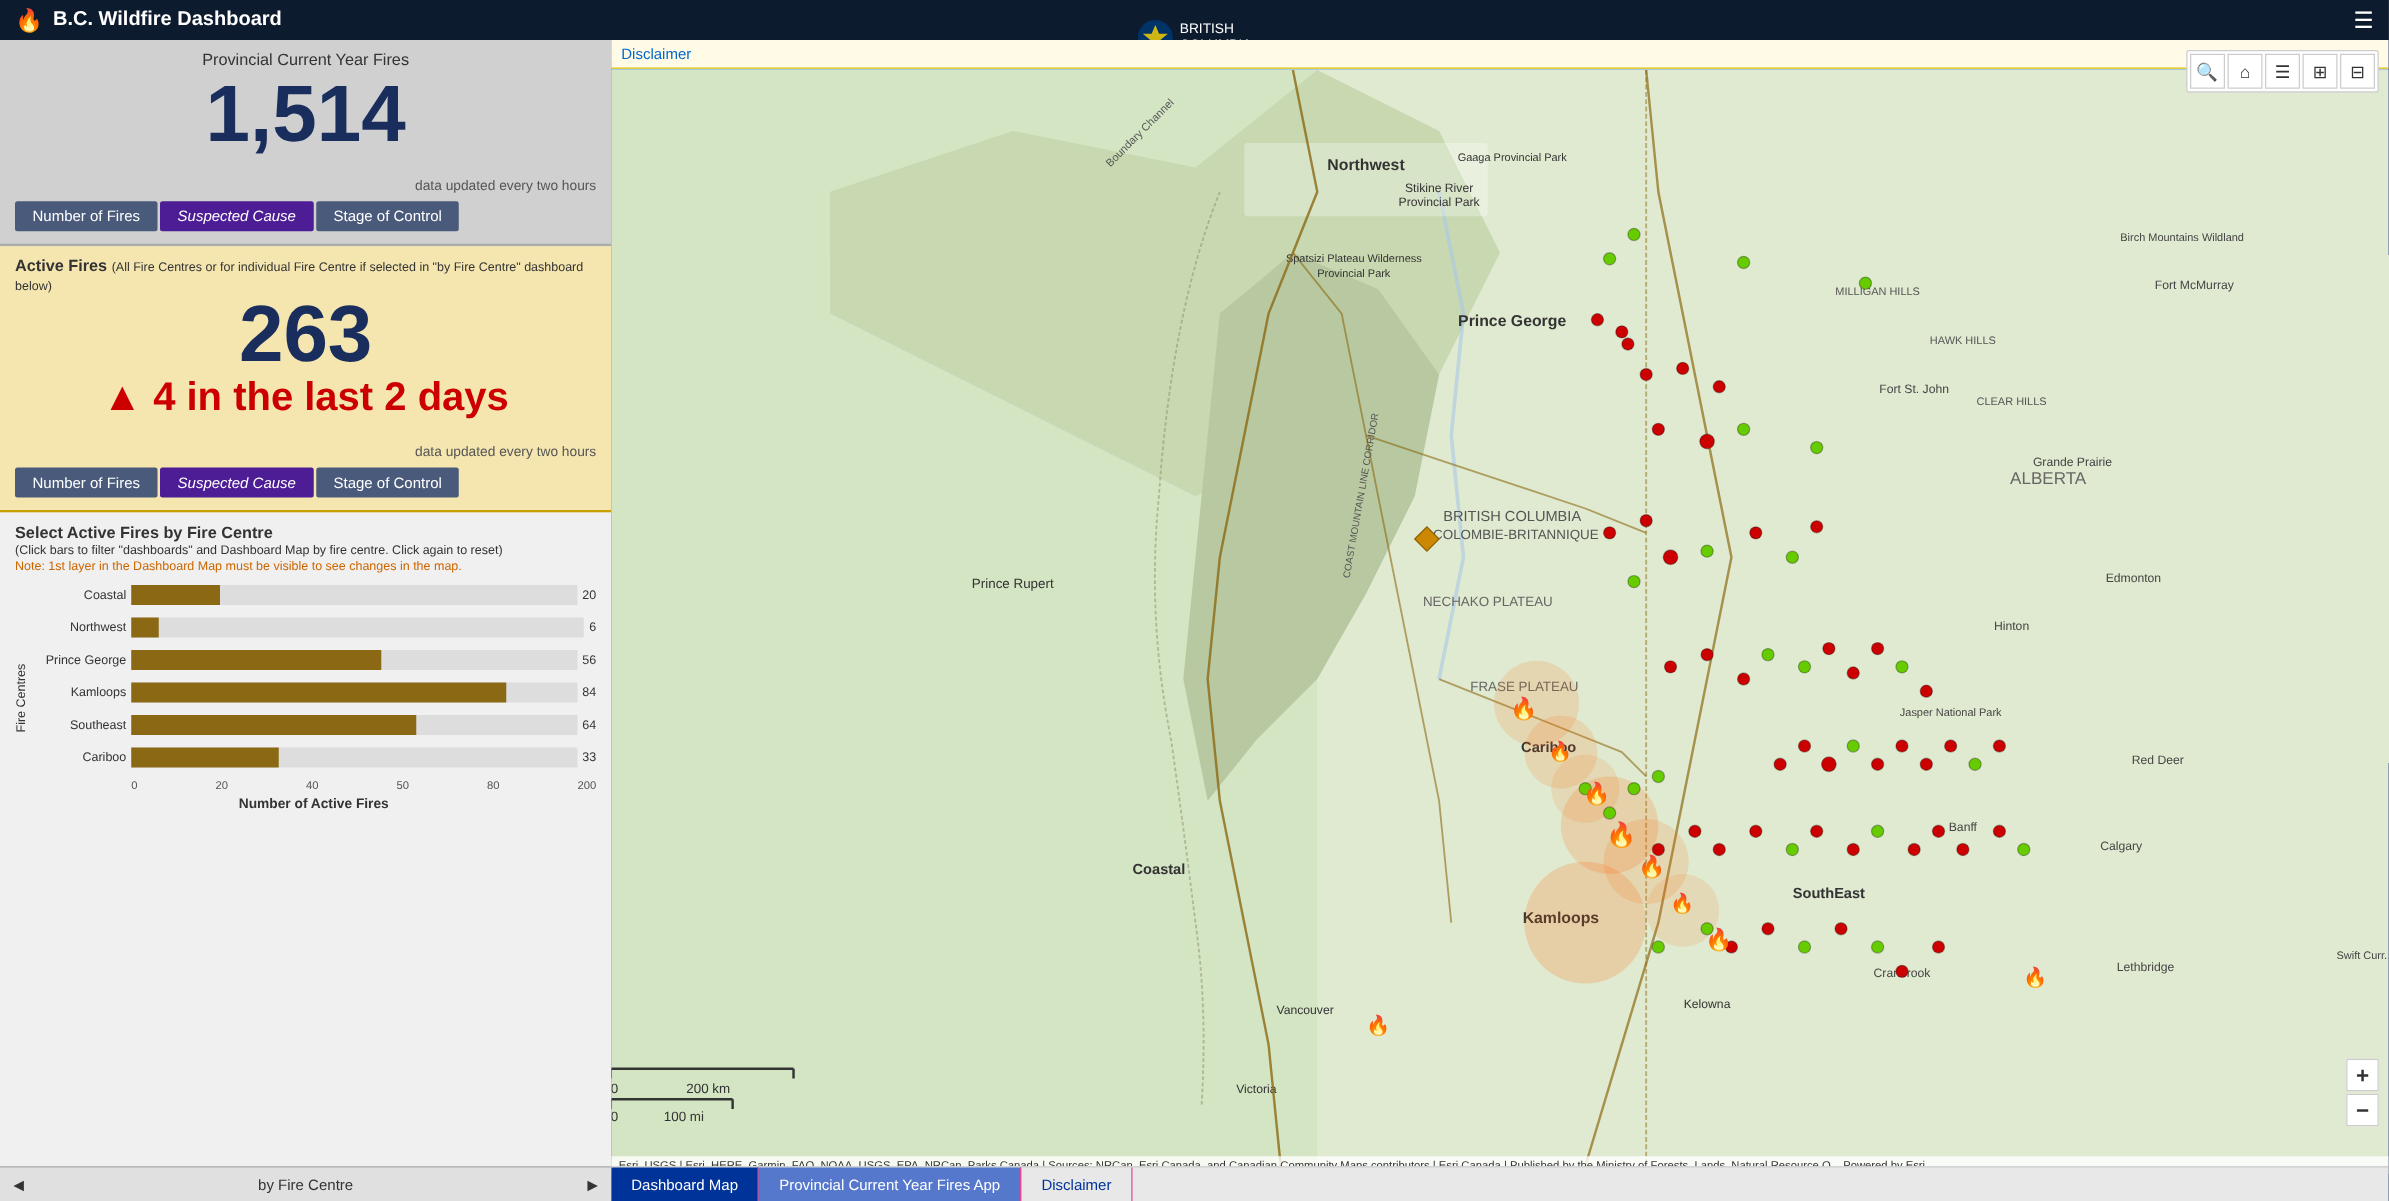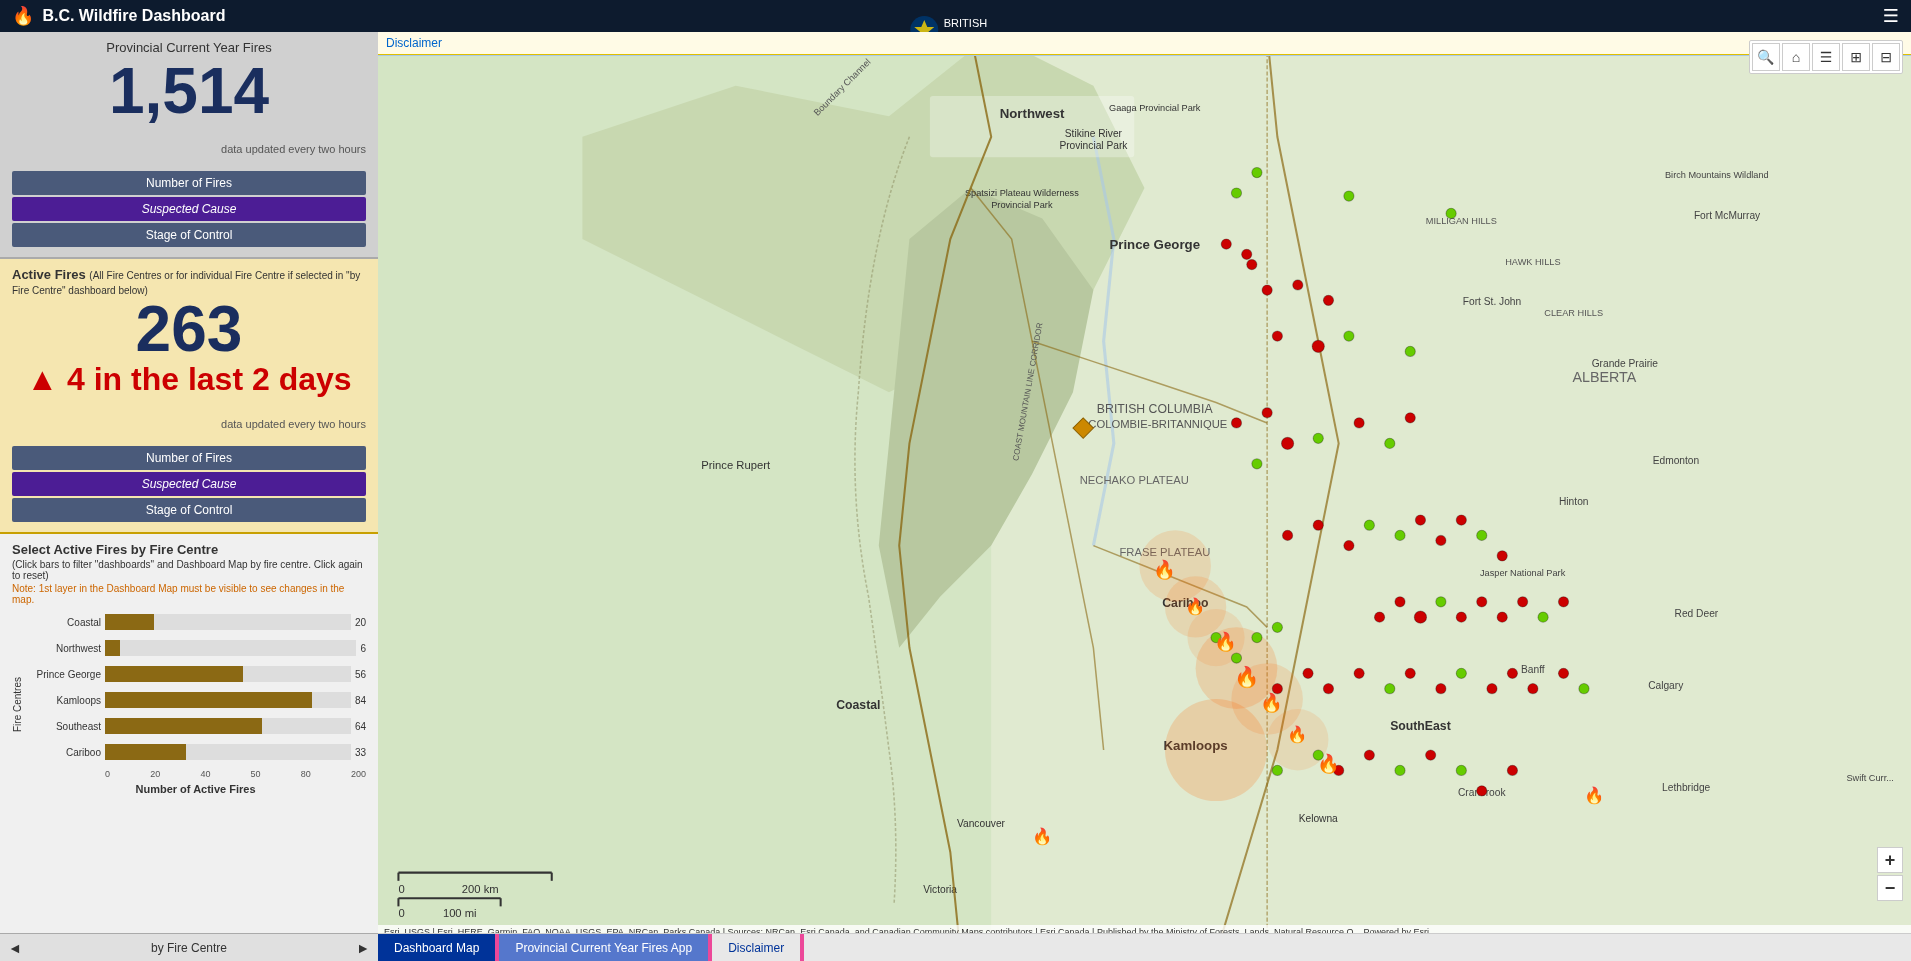--- a/index.html
+++ b/index.html
@@ -38,21 +38,21 @@
     #header .menu-icon {
       position: absolute; right: 12px;
       color: white; font-size: 18px; cursor: pointer;
     }
 
     
     #main { display: flex; flex: 1; overflow: hidden; }
 
     
     #left-panel {
-      width: 378px;
+      width: 489px;
       flex-shrink: 0;
       background: #e8e8e8;
       display: flex;
       flex-direction: column;
       overflow: hidden;
     }
 
     
     .section-provincial {
       background: #d0d0d0;
@@ -65,21 +65,21 @@
     }
     .count-large {
       font-size: 64px; font-weight: bold; color: #1a2e5e; line-height: 1;
     }
     .week-change {
       font-size: 32px; font-weight: bold; color: #cc0000;
       display: flex; align-items: center; justify-content: center; gap: 6px;
     }
     .data-update { font-size: 11px; color: #555; margin-top: 20px; text-align: right; }
     .tab-row {
-      display: flex; gap: 2px; margin-top: 16px; justify-content: center; flex-direction: column;
+      display: flex; gap: 2px; margin-top: 6px; 
     }
     .tab-btn {
       background: #4a5a7a; color: white; border: none;
       padding: 5px 14px; font-size: 12px; cursor: pointer; border-radius: 2px;
     }
     .tab-btn.active { background: #4c1d95; font-style: italic; }
 
     
     .section-active {
       background: #f5e6b0;
@@ -204,21 +204,21 @@
       bottom: 0; left: 0; right: 0;
       height: 28px;
       display: flex;
       background: #e8e8e8;
       border-top: 1px solid #ccc;
     }
     .bottom-tab {
       padding: 0 16px;
       display: flex; align-items: center;
       font-size: 12px; cursor: pointer;
-      border-right: 4px solid #ec4899;
+      border-right: 1px solid #ec4899;
       color: #003399;
     }
     .bottom-tab.active { background: #003399; color: white; }
     .bottom-tab.selected { background: #5577cc; color: white; }
   </style>
 </head>
 <body>
 
 <div id="header">
   <span class="fire-icon">🔥</span>

